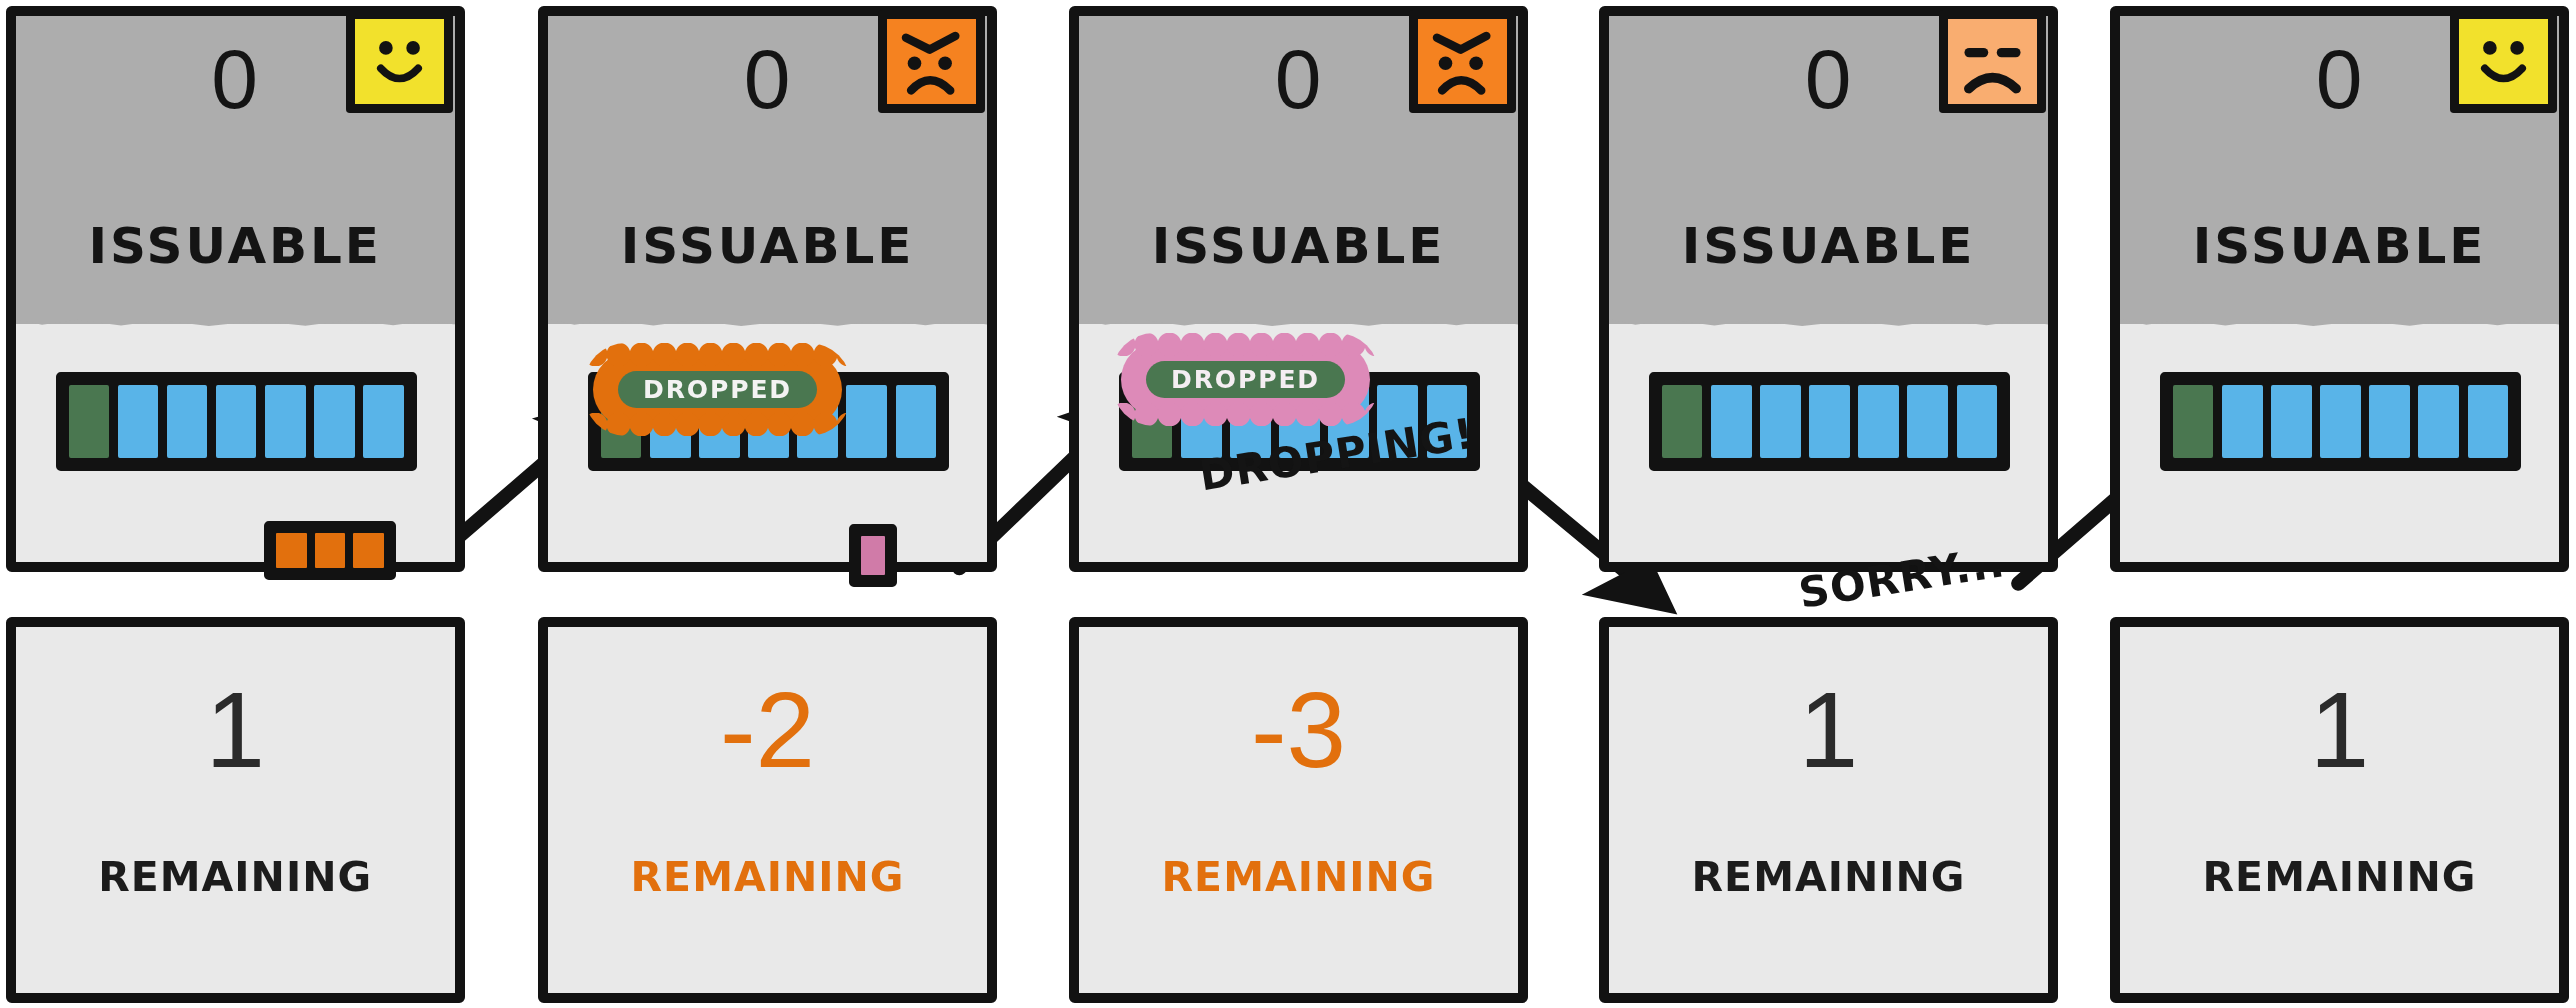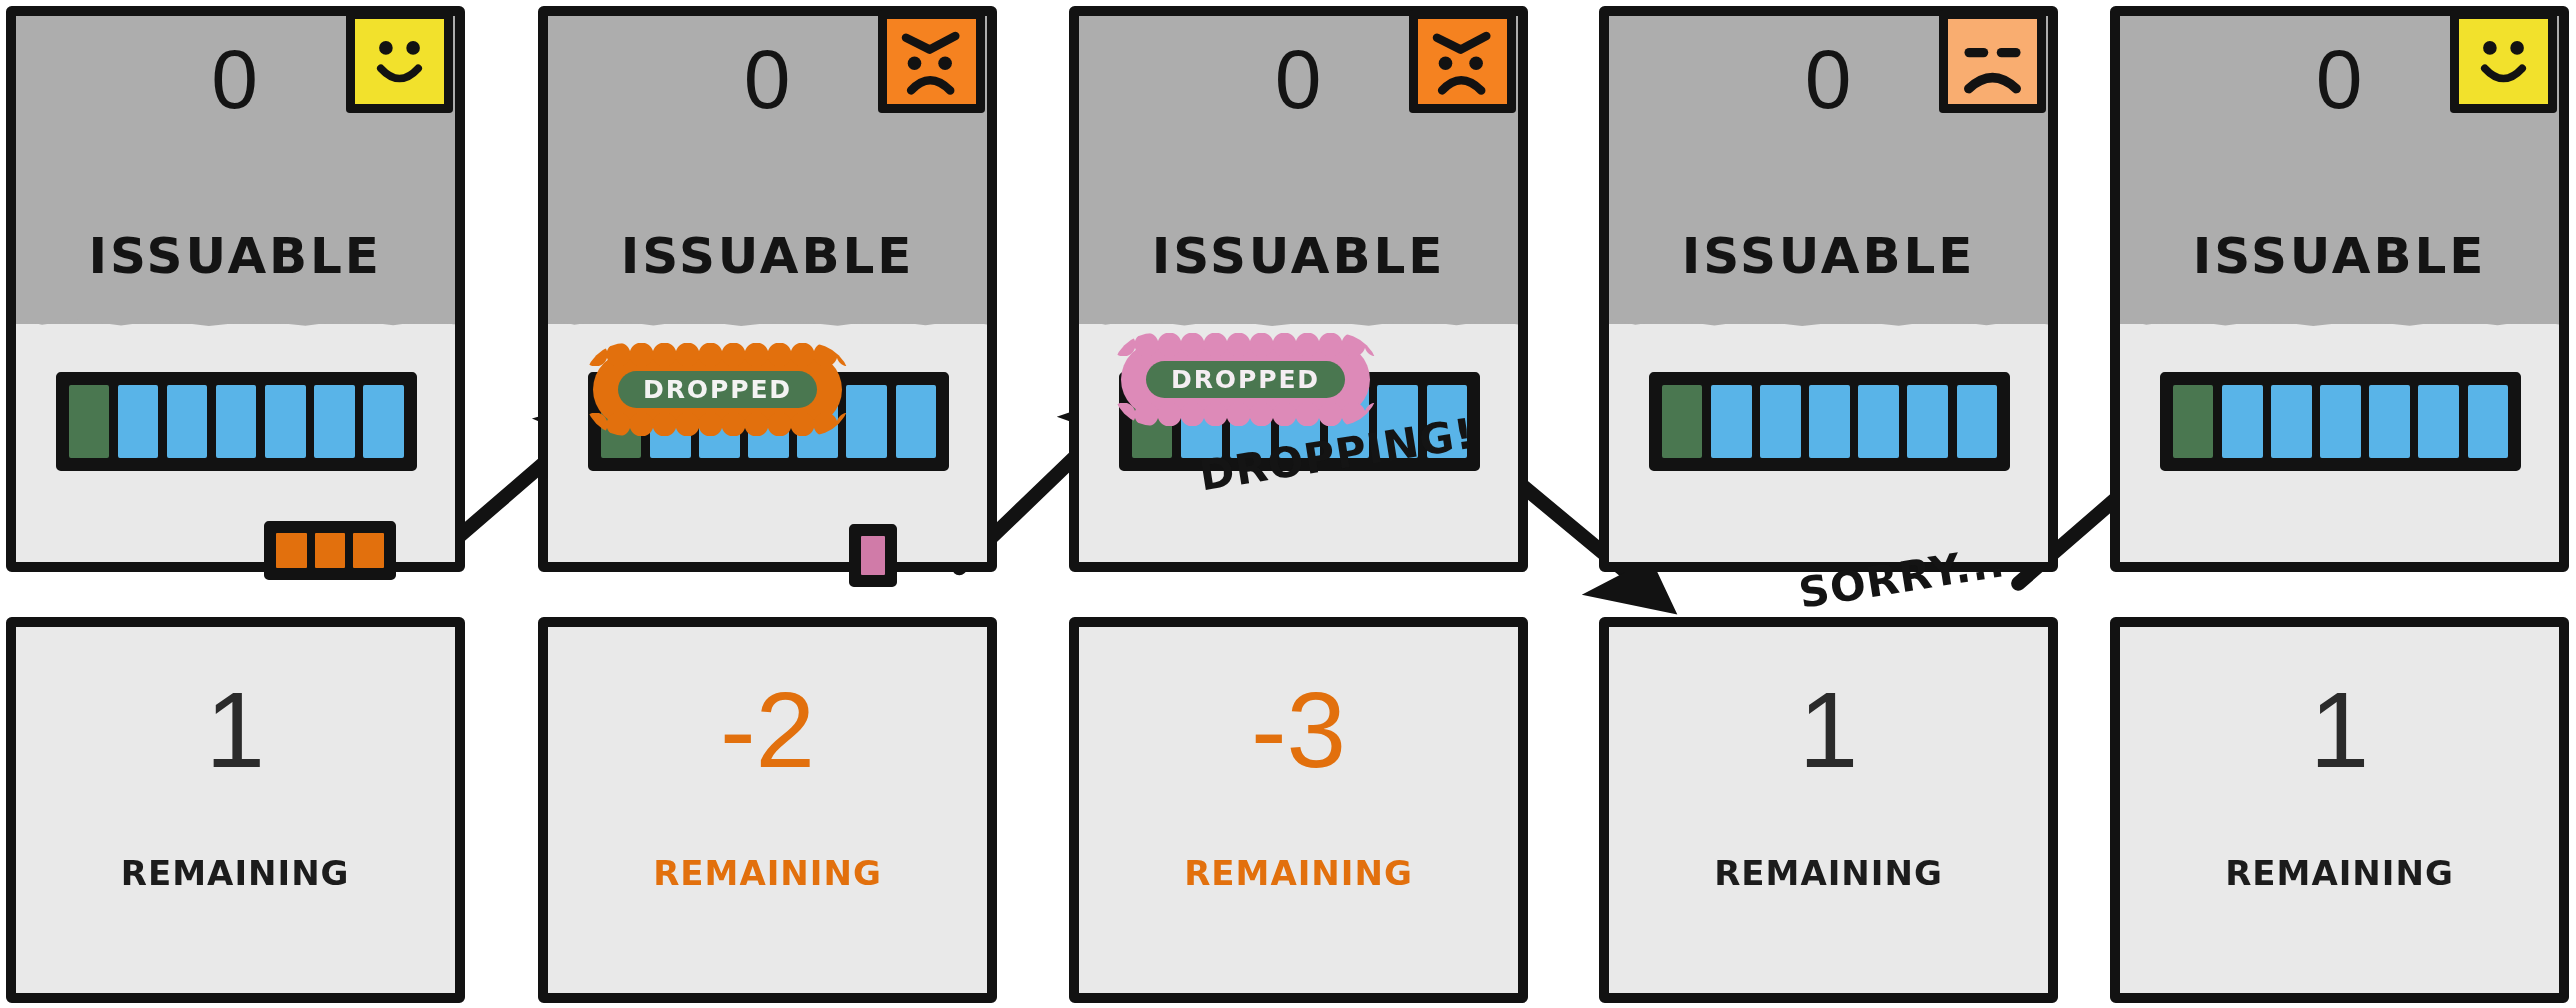--- a/index.html
+++ b/index.html
@@ -59,21 +59,20 @@
   .issuable {
     position: absolute;
     top: 201px;
     left: 0; right: 0;
     text-align: center;
     font-size: 50px;
     font-weight: 700;
     color: #141414;
     letter-spacing: 2.9px;
     font-family: "DejaVu Sans", sans-serif;
-    margin-top: 10px;
   }
   
   .badge {
     position: absolute;
     top: -5.7px;
     right: 1.9px;
     width: 107px;
     height: 103px;
     box-sizing: border-box;
     border: 9.6px solid #121212;
@@ -122,21 +121,21 @@
     line-height: 1;
     color: #2b2b2b;
     font-family: "Liberation Sans", sans-serif;
   }
   .bignum.neg { color: #e2700d; font-weight: 500; }
   .remaining {
     position: absolute;
     top: 226px;
     left: 0; right: 0;
     text-align: center;
-    font-size: 34px;
+    font-size: 41px;
     font-weight: 700;
     color: #1c1c1c;
     letter-spacing: 1px;
     font-family: "DejaVu Sans", sans-serif;
   }
   .remaining.orange { color: #e2700d; }
 
   
   .dropped {
     position: absolute;

